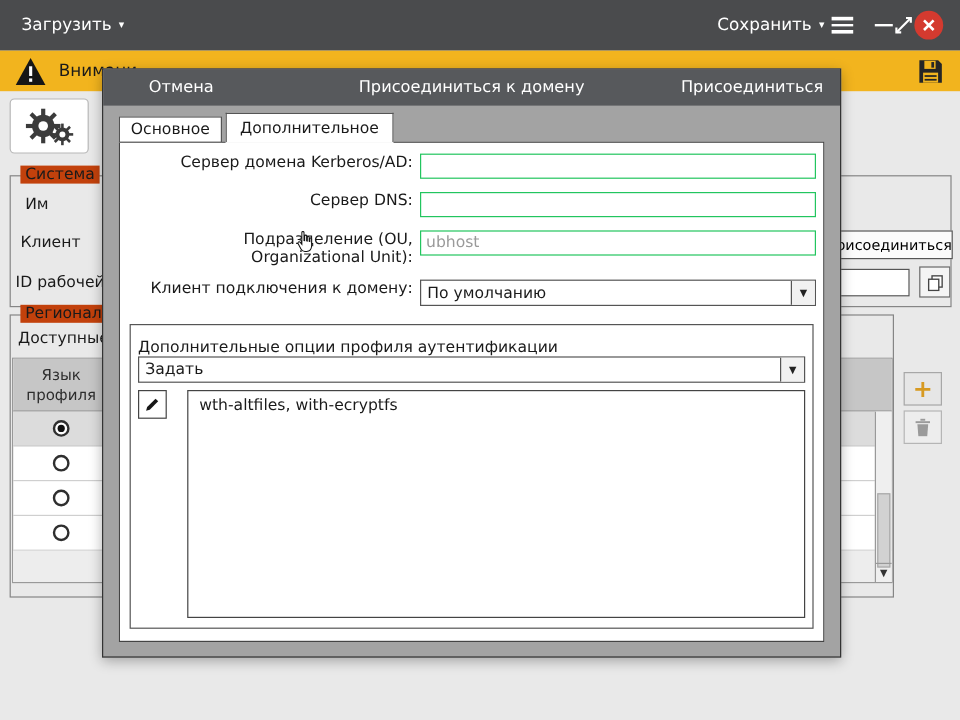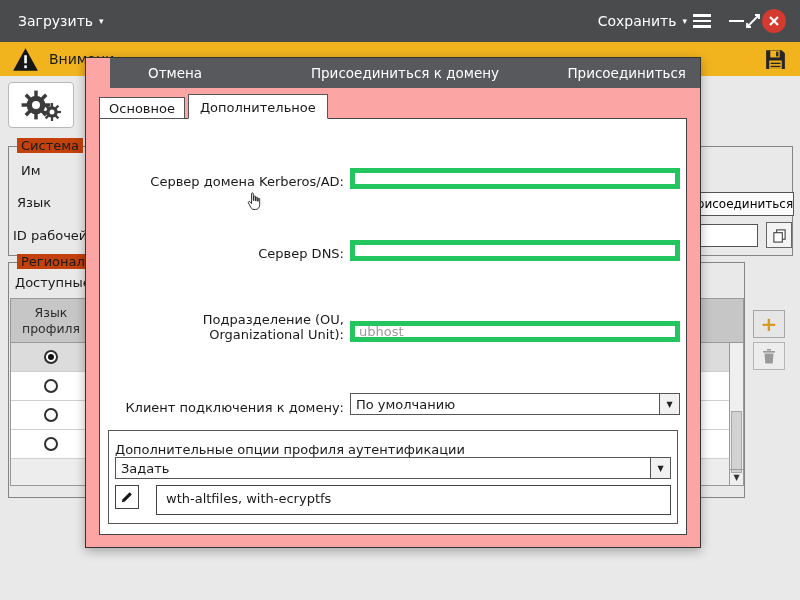--- a/index.html
+++ b/index.html
@@ -73,38 +73,38 @@
     font-size: 8px; color: #333; cursor: pointer; }
   .plus-btn { position: absolute; left: 753px; top: 310px; width: 32px; height: 28px;
     background: #e6e6e6; border: 1px solid #a7a7a7; color: #d79a22; font-size: 20px;
     font-weight: bold; display: flex; align-items: center; justify-content: center;
     z-index: 1; cursor: pointer; font-family: inherit; }
   .trash-btn { position: absolute; left: 753px; top: 342px; width: 32px; height: 28px;
     background: #ededed; border: 1px solid #b5b5b5; display: flex; align-items: center;
     justify-content: center; z-index: 1; cursor: default; }
   
   .dialog { position: absolute; left: 85px; top: 57px; width: 616px; height: 491px;
-    background: #fca5a5; border: 1px solid #333; z-index: 10;
-    box-shadow: 0 3px 10px rgba(0,0,0,.3); padding-left: 24px; }
+    background: #a3a3a3; border: 1px solid #333; z-index: 10;
+    box-shadow: 0 3px 10px rgba(0,0,0,.3); }
   .dlg-titlebar { height: 30px; background: #57595c; color: #fff;
     display: flex; align-items: center; font-size: 13.5px; position: relative; }
   .dlg-cancel { margin-left: 38px; cursor: pointer; }
   .dlg-title { position: absolute; left: 50%; transform: translateX(-50%); }
   .dlg-join { margin-left: auto; margin-right: 14px; cursor: pointer; }
   .dlg-body { position: absolute; top: 30px; left: 0; right: 0; bottom: 0;
     padding: 6px 13px 12px; display: flex; flex-direction: column; }
   .tabs { display: flex; position: relative; z-index: 2; margin-bottom: -1px; height: 25px; }
   .tab { border: 1px solid #555; background: #fff; font-size: 13px; padding: 3px 9px 2px;
     margin-right: 3px; position: relative; top: 3px; cursor: pointer; height: 22px; }
   .tab.active { top: 0; height: 25px; padding: 5px 11px 3px; border-bottom: 1px solid #fff; }
   .content { flex: 1; border: 1px solid #444; background: #fff; z-index: 1;
     padding: 9px 6px 8px; display: flex; flex-direction: column; }
-  .frow { display: flex; align-items: flex-end; margin-bottom: 11px; margin-top: 40px; }
+  .frow { display: flex; align-items: flex-start; margin-bottom: 11px; }
   .flabel { width: 238px; text-align: right; margin-right: 6px; font-size: 13px; }
-  .finput { width: 330px; height: 21px; border: 5px solid #22c55e; background: #fff;
+  .finput { width: 330px; height: 21px; border: 1px solid #22c55e; background: #fff;
     font-size: 13px; padding: 0 4px; font-family: inherit; color: #1a1a1a; }
   .finput::placeholder { color: #9a9a9a; }
   .combo { width: 330px; height: 22px; border: 1px solid #555; background: #fff;
     display: flex; align-items: center; cursor: pointer; }
   .combo.full { width: 100%; flex: none; }
   .combo-text { flex: 1; padding: 0 5px; font-size: 13px; white-space: nowrap; overflow: hidden; }
   .combo-btn { width: 20px; align-self: stretch; border-left: 1px solid #555;
     background: #f1f1f1; display: flex; align-items: center; justify-content: center;
     font-size: 8px; color: #222; }
   .gb-auth { position: relative; border: 1px solid #555; margin: 4px 2px 2px;
@@ -191,21 +191,21 @@
       <rect x="10.7" y="1.2" width="2.6" height="21.6" transform="rotate(135 12 12)"></rect>
       <circle cx="12" cy="12" r="7"></circle>
     </g>
     <circle cx="12" cy="12" r="3" fill="#fff"></circle>
   </svg>
 </div>
 
 <div class="groupbox gb-sys">
   <span class="legend">Система</span>
   <span class="bg-lbl" style="left:12px;top:16px">Им</span>
-  <span class="bg-lbl" style="left:8px;top:48px">Язык</span>
+  <span class="bg-lbl" style="left:8px;top:48px">Клиент</span>
   <span class="bg-lbl" style="left:4px;top:81px">ID рабочей</span>
 </div>
 
 <div class="input-frag"></div>
 <button class="join-frag">рисоединиться</button>
 <div class="copy-btn">
   <svg width="15" height="15" viewBox="0 0 16 16">
     <rect x="5" y="2" width="9" height="10" fill="#fff" stroke="#444" stroke-width="1.2"></rect>
     <rect x="2" y="5" width="9" height="10" fill="#fff" stroke="#444" stroke-width="1.2"></rect>
   </svg>

